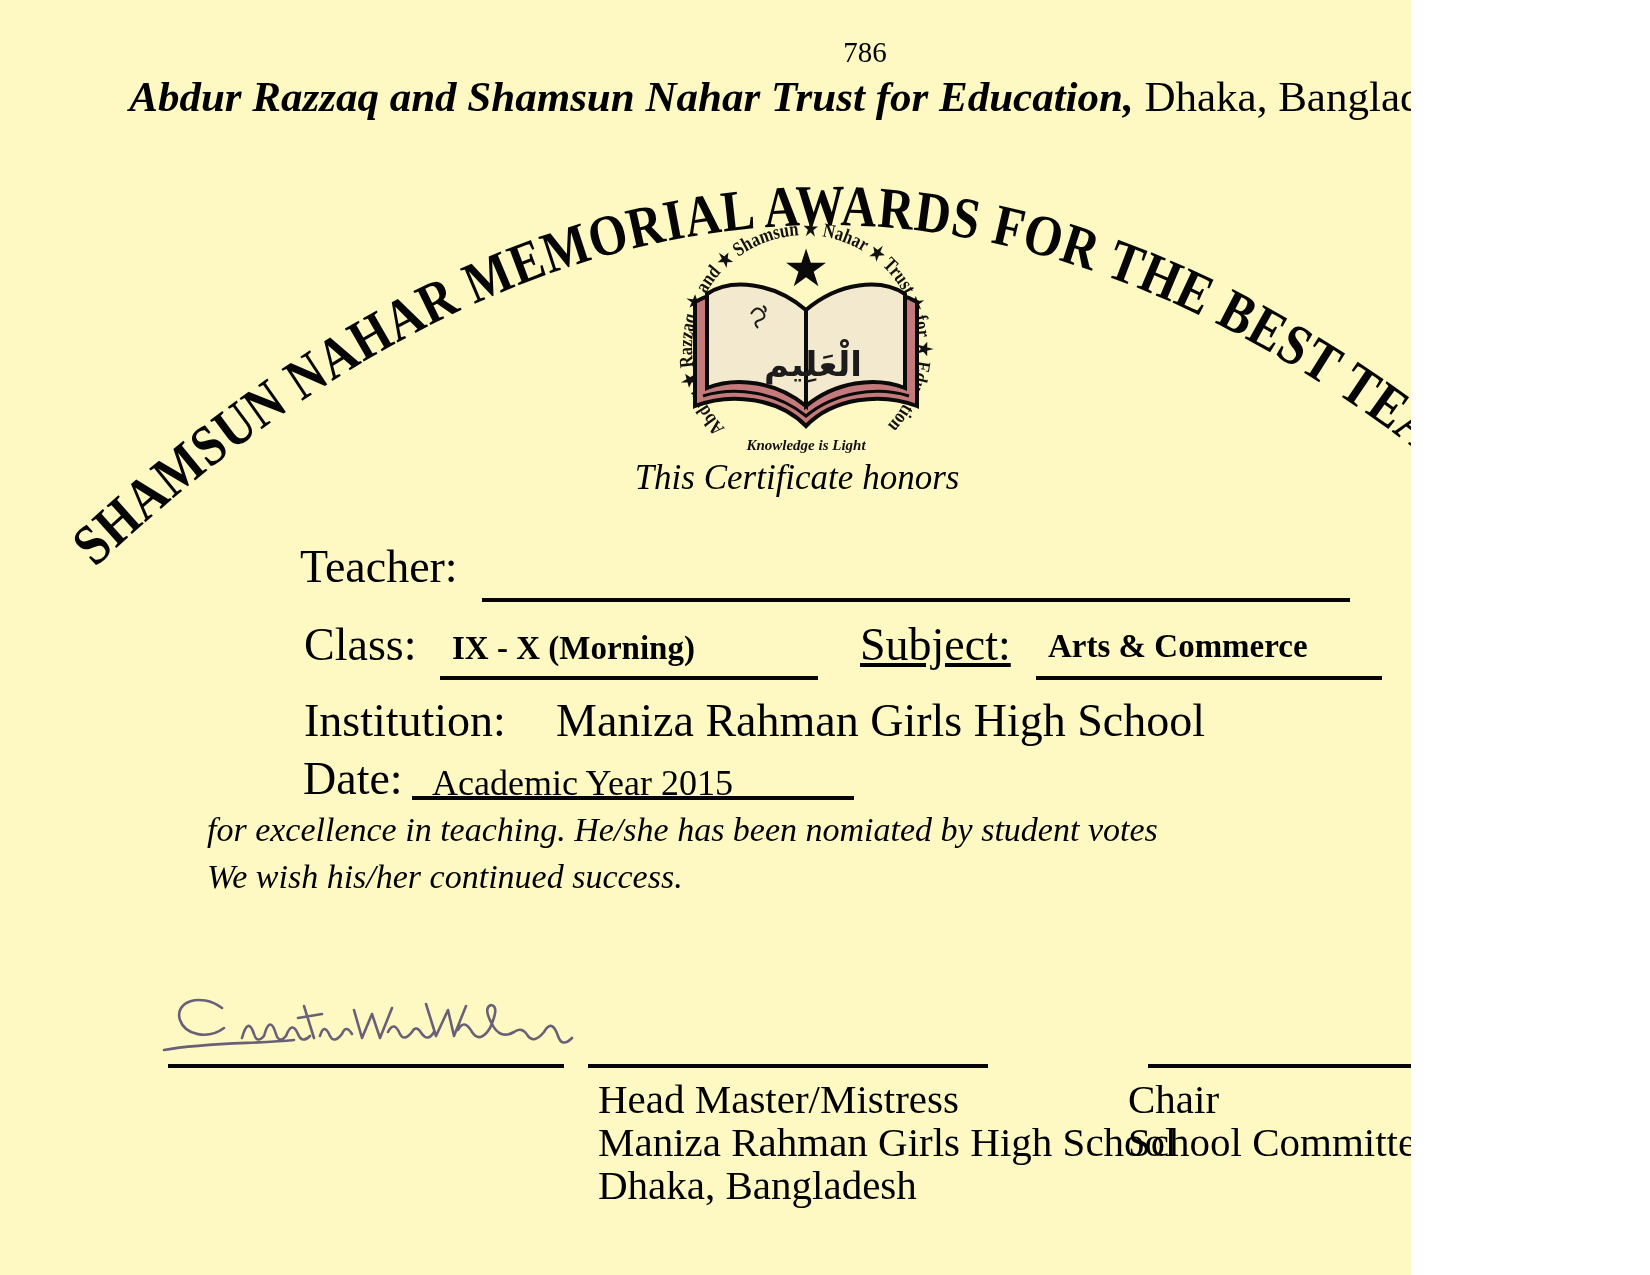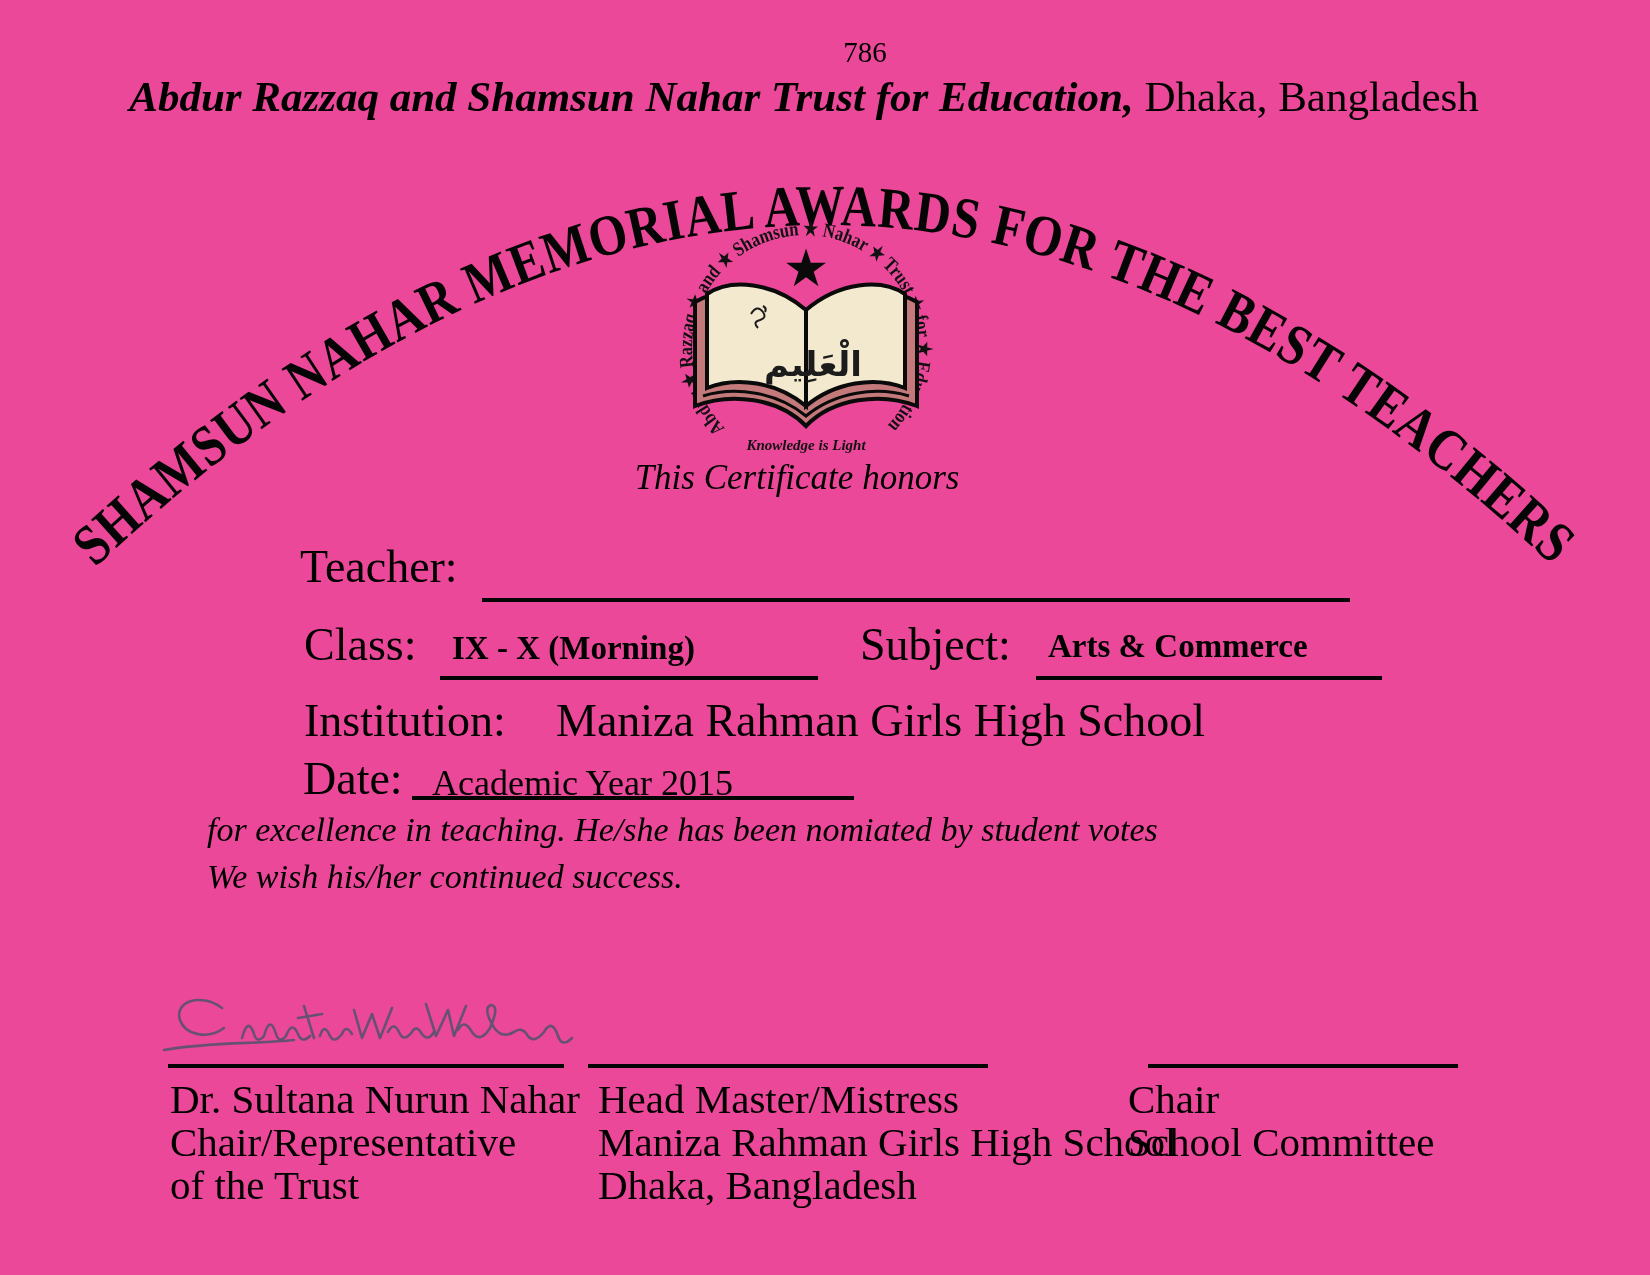--- a/index.html
+++ b/index.html
@@ -1,19 +1,19 @@
 <!DOCTYPE html>
 <html><head>
 <meta charset="utf-8">
 <style>
   html,body{margin:0;padding:0;background:#ffffff;}
   #page{
     position:relative;
-    width:1650px;height:1275px;
-    background:#ec4899;
+    width:1411px;height:1275px;
+    background:#fef9c3;
     font-family:"Liberation Serif","DejaVu Serif",serif;
     color:#000;
     overflow:hidden;
   }
   .abs{position:absolute;}
   .nowrap{white-space:nowrap;}
   .invocation{top:36px;left:865px;transform:translateX(-50%);font-size:29px;}
   .header{top:72px;left:804px;transform:translateX(-50%);font-size:43px;}
   .header .bold-it{font-weight:bold;font-style:italic;}
   .arch-svg{top:0;left:0;}
@@ -82,21 +82,21 @@
 
   <div class="abs honors nowrap">This Certificate honors</div>
 
   <div class="abs field-label nowrap" style="left:300px;top:540px;">Teacher:</div>
   <div class="abs u-line" style="left:482px;top:598px;width:868px;"></div>
 
   <div class="abs field-label nowrap" style="left:304px;top:618px;">Class:</div>
   <div class="abs value-bold nowrap" style="left:452px;top:630px;">IX - X (Morning)</div>
   <div class="abs u-line" style="left:440px;top:676px;width:378px;"></div>
 
-  <div class="abs field-label nowrap" style="left:860px;top:618px;">Subject:</div>
+  <div class="abs field-label nowrap" style="left:860px;top:618px;text-decoration:underline;">Subject:</div>
   <div class="abs value-bold nowrap" style="left:1048px;top:628px;">Arts &amp; Commerce</div>
   <div class="abs u-line" style="left:1036px;top:676px;width:346px;"></div>
 
   <div class="abs field-label nowrap" style="left:304px;top:694px;">Institution:</div>
   <div class="abs inst-value nowrap" style="left:556px;top:694px;">Maniza Rahman Girls High School</div>
 
   <div class="abs field-label nowrap" style="left:303px;top:752px;">Date:</div>
   <div class="abs date-value nowrap" style="left:432px;top:762px;">Academic Year 2015</div>
   <div class="abs u-line" style="left:412px;top:796px;width:442px;"></div>
 
@@ -114,25 +114,20 @@
       M 196 20 L 204 48 L 214 24 L 222 48 L 234 18
       M 230 42 Q 236 30 242 44 Q 246 52 254 42 Q 258 34 264 44 Q 270 52 276 42
       M 268 14 L 278 46 L 290 20 L 296 46 L 308 16
       M 300 40 Q 306 28 314 42 Q 322 54 332 38 Q 342 16 333 15 Q 325 18 334 34 Q 342 50 356 42 Q 364 36 370 46 Q 376 54 386 42 Q 394 28 400 46 Q 404 58 414 48"></path>
   </svg>
 
   <div class="abs sig-line" style="left:168px;top:1064px;width:396px;"></div>
   <div class="abs sig-line" style="left:588px;top:1064px;width:400px;"></div>
   <div class="abs sig-line" style="left:1148px;top:1064px;width:310px;"></div>
 
-  <div class="abs sig-text" style="left:170px;top:1078px;">
-    <div class="nowrap">Dr. Sultana Nurun Nahar</div>
-    <div class="nowrap">Chair/Representative</div>
-    <div class="nowrap">of the Trust</div>
-  </div>
 
   <div class="abs sig-text" style="left:598px;top:1078px;">
     <div class="nowrap">Head Master/Mistress</div>
     <div class="nowrap">Maniza Rahman Girls High School</div>
     <div class="nowrap">Dhaka, Bangladesh</div>
   </div>
 
   <div class="abs sig-text sig-col-center" style="left:1128px;top:1078px;width:352px;">
     <div class="nowrap">Chair</div>
     <div class="nowrap">School Committee</div>

